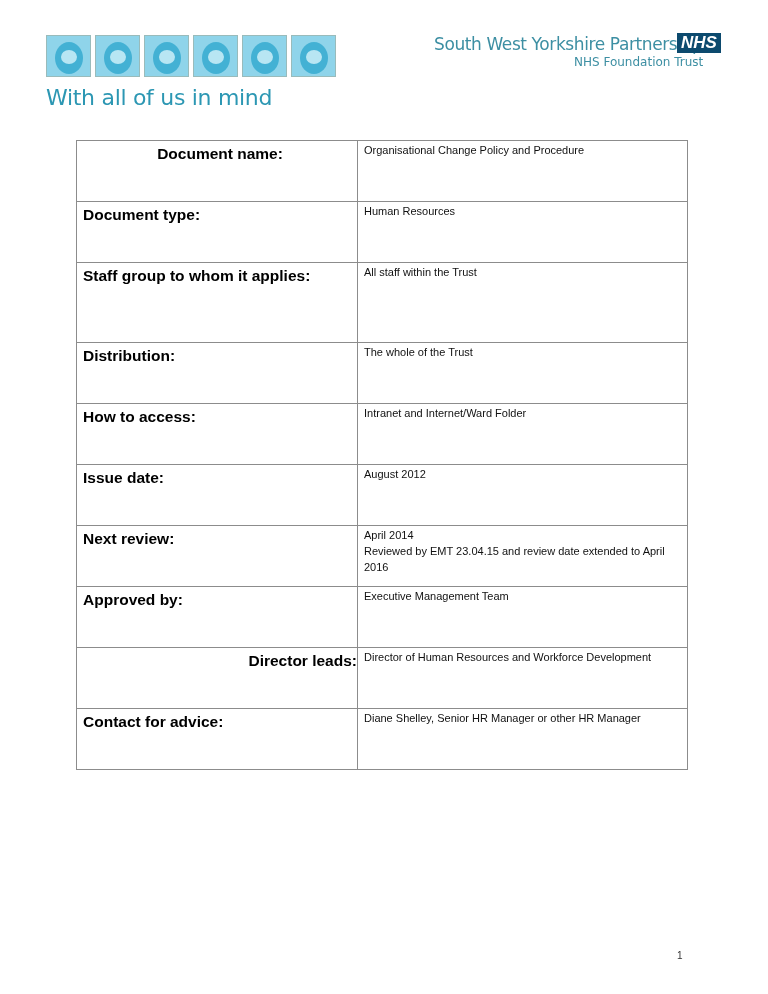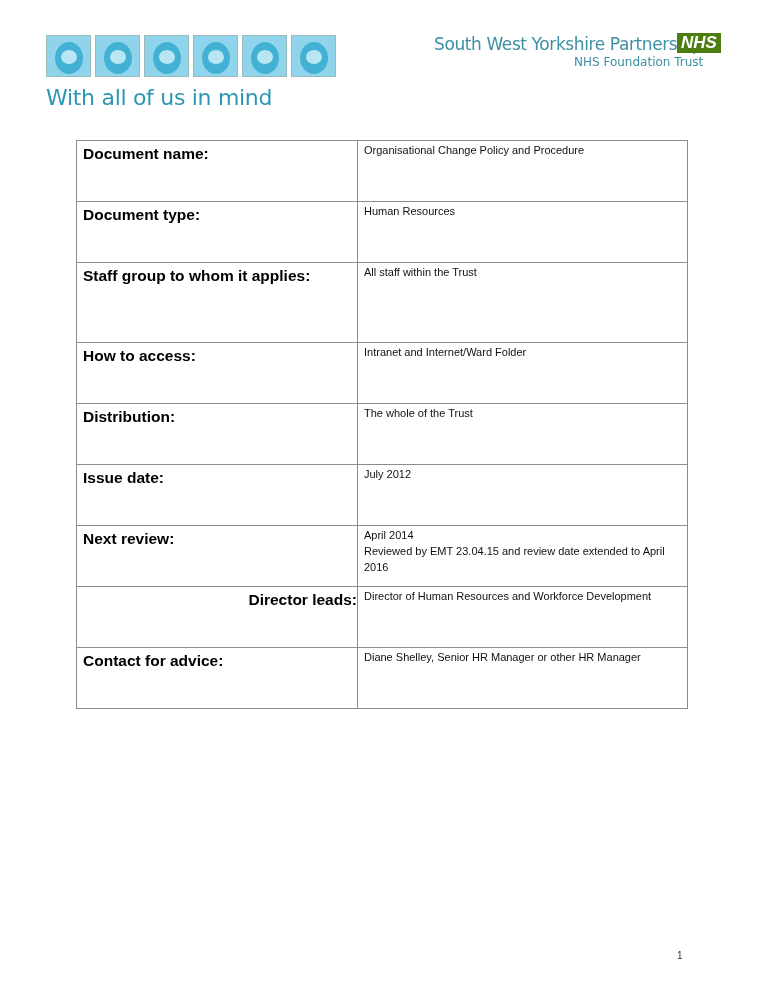--- a/index.html
+++ b/index.html
@@ -25,21 +25,21 @@
     .tagline {
       position: absolute; left: 46px; top: 77px; font-size: 22px; color: #2c97b3;
       font-family: "DejaVu Sans", sans-serif; letter-spacing: -0.3px; margin-top: 8px;
     }
     .org {
       position: absolute; left: 434px; top: 34px; font-size: 17px; color: #3d8fa3;
       font-family: "DejaVu Sans", sans-serif; letter-spacing: -0.4px;
     }
     .nhs-logo {
       position: absolute; left: 677px; top: 33px; width: 44px; height: 20px;
-      background: #4d7c0f; color: #fff; font-weight: bold; font-style: italic;
+      background: #0c4a6e; color: #fff; font-weight: bold; font-style: italic;
       font-size: 17px; line-height: 20px; text-align: center;
     }
     .org-sub {
       position: absolute; left: 574px; top: 55px; font-size: 12px; color: #3d8fa3;
       font-family: "DejaVu Sans", sans-serif;
     }
     table.info {
       position: absolute; left: 76px; top: 140px; width: 612px;
       border-collapse: collapse;
     }
@@ -74,60 +74,66 @@
 </div>
 <div class="tagline">With all of us in mind</div>
 
 <div class="org">South West Yorkshire Partnership</div>
 <div class="nhs-logo">NHS</div>
 <div class="org-sub">NHS Foundation Trust</div>
 
 <table class="info">
   <tbody id="info-body">
       <tr>
-        <td class="label" style="height: 57px;">Document name:</td>
+        <td class="label" style="height: 57px; text-align: center;">Document name:</td>
         <td class="value" style="height: 57px;">
           <span class="value-line">Organisational Change Policy and Procedure</span>
         </td>
       </tr>
       <tr>
         <td class="label" style="height: 57px;">Document type:</td>
         <td class="value" style="height: 57px;">
           <span class="value-line">Human Resources</span>
         </td>
       </tr>
       <tr class="tall">
         <td class="label" style="height: 76px;">Staff group to whom it applies:</td>
         <td class="value" style="height: 76px;">
           <span class="value-line">All staff within the Trust</span>
         </td>
       </tr>
       <tr class="tall">
+        <td class="label" style="height: 57px;">Distribution:</td>
+        <td class="value" style="height: 57px;">
+          <span class="value-line">The whole of the Trust</span>
+        </td>
+      </tr>
+      <tr class="tall">
         <td class="label" style="height: 57px;">How to access:</td>
         <td class="value" style="height: 57px;">
           <span class="value-line">Intranet and Internet/Ward Folder</span>
         </td>
       </tr>
       <tr class="tall">
-        <td class="label" style="height: 57px;">Distribution:</td>
-        <td class="value" style="height: 57px;">
-          <span class="value-line">The whole of the Trust</span>
-        </td>
-      </tr>
-      <tr class="tall">
         <td class="label" style="height: 57px;">Issue date:</td>
         <td class="value" style="height: 57px;">
-          <span class="value-line">July 2012</span>
+          <span class="value-line">August 2012</span>
         </td>
       </tr>
       <tr>
         <td class="label" style="height: 57px;">Next review:</td>
         <td class="value" style="height: 57px;">
           <span class="value-line">April 2014</span>
           <span class="value-line">Reviewed by EMT 23.04.15 and review date extended to April 2016</span>
+        </td>
+      </tr>
+      <tr class="tall">
+        <td class="label" style="height: 57px;">Approved by:</td>
+        <td class="value" style="height: 57px;">
+          <span class="value-line">Executive Management Team</span>
         </td>
       </tr>
       <tr class="tall">
         <td class="label" style="height: 57px; text-align: right;">Director leads:</td>
         <td class="value" style="height: 57px;">
           <span class="value-line">Director of Human Resources and Workforce Development</span>
         </td>
       </tr>
       <tr class="tall">
         <td class="label" style="height: 57px; margin-top: 20px;">Contact for advice:</td>

